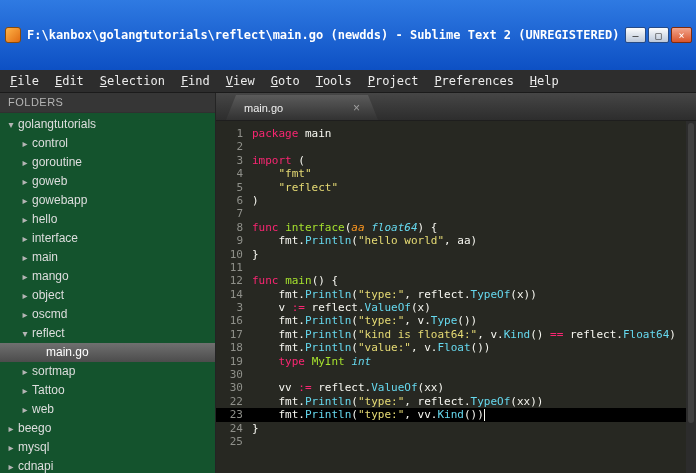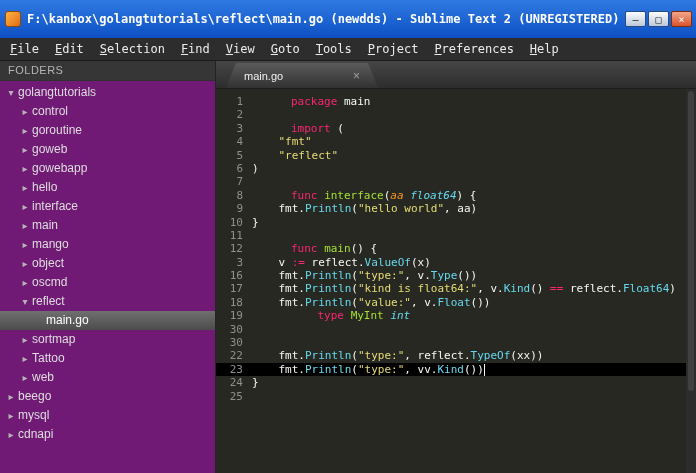--- a/index.html
+++ b/index.html
@@ -1,21 +1,21 @@
 <!DOCTYPE html>
 <html><head>
 <meta charset="utf-8">
 <style>
   html,body{margin:0;padding:0;background:#1a1a1a;}
   .window{width:696px;height:473px;display:flex;flex-direction:column;overflow:hidden;
           font-family:"Liberation Sans",sans-serif;background:#272822;}
 
   
   .titlebar{height:38px;flex:none;background:linear-gradient(#2f7ae2,#0d50c4);
-            display:flex;align-items:center;padding:0 3px;}
+            display:flex;align-items:center;padding:16px 3px;}
   .app-icon{width:14px;height:14px;border-radius:3px;flex:none;margin-left:2px;
             background:linear-gradient(135deg,#ffb347,#e06c12);border:1px solid #8a4a08;}
   .title-text{color:#fff;font-family:"DejaVu Sans Mono",monospace;font-weight:bold;
               font-size:12px;margin-left:6px;flex:1;white-space:nowrap;overflow:hidden;}
   .win-controls{display:flex;gap:2px;flex:none;margin-right:1px;}
   .win-btn{width:21px;height:16px;font-size:10px;line-height:13px;padding:0;cursor:default;
            border:1px solid #274a85;border-radius:2px;color:#222;
            background:linear-gradient(#fdfdfd,#bcc8da);font-family:"DejaVu Sans Mono",monospace;}
   .win-btn.close{background:linear-gradient(#f2a58c,#d9542b);color:#fff;border-color:#7e2a0c;}
 
@@ -23,21 +23,21 @@
   .menubar{height:22px;flex:none;background:#2d2d2d;border-bottom:1px solid #1b1b1b;
            display:flex;align-items:stretch;padding-left:2px;}
   .menu-item{color:#ececec;font-family:"DejaVu Sans Mono",monospace;font-size:12px;
              padding:0 8px;display:flex;align-items:center;white-space:nowrap;}
   .menu-item u{text-decoration:underline;}
 
   
   .main{flex:1;display:flex;min-height:0;}
 
   
-  .sidebar{width:215px;flex:none;background:#701a75;display:flex;flex-direction:column;
+  .sidebar{width:215px;flex:none;background:#14532d;display:flex;flex-direction:column;
            border-right:1px solid #242424;}
   .sidebar-header{height:19px;line-height:19px;flex:none;padding-left:8px;color:#b5b5b5;
                   font-size:11px;letter-spacing:.5px;background:#363636;border-bottom:1px solid #303030;}
   .tree{flex:1;overflow:hidden;padding-top:2px;}
   .tree-item{height:19px;line-height:19px;display:flex;align-items:center;color:#dedede;
              font-size:12px;white-space:nowrap;cursor:default;}
   .tree-item .arrow{width:14px;flex:none;text-align:center;color:#b5b5b5;font-size:10px;}
   .tree-item.selected{background:linear-gradient(#707070,#4c4c4c);color:#fff;}
 
   
@@ -51,21 +51,21 @@
   .tab-label{flex:1;overflow:hidden;white-space:nowrap;}
   .tab-close{color:#a0a0a0;font-size:12px;flex:none;cursor:default;}
 
   
   .code-area{flex:1;position:relative;padding-top:6px;overflow:hidden;
              font-family:"DejaVu Sans Mono",monospace;font-size:11px;line-height:13.4px;}
   .code-line{display:flex;height:13.4px;}
   .code-line.current{background:#000000;}
   .line-num{width:27px;flex:none;text-align:right;padding-right:9px;color:#8f908a;}
   .line-content{white-space:pre;}
-  .tok-kw{color:#f92672;margin-left:39px;}
+  .tok-kw{color:#f92672;}
   .tok-op{color:#f92672;}
   .tok-fn{color:#a6e22e;}
   .tok-typu{color:#a6e22e;font-style:italic;}
   .tok-typ{color:#66d9ef;font-style:italic;}
   .tok-call{color:#66d9ef;}
   .tok-str{color:#e6db74;}
   .tok-num{color:#ae81ff;}
   .tok-par{color:#fd971f;font-style:italic;}
   .tok-pl{color:#f8f8f2;}
   .cursor{display:inline-block;width:1px;height:12px;background:#f8f8f0;vertical-align:text-bottom;}
@@ -236,20 +236,24 @@
             </div>
             <div class="code-line">
               <span class="line-num">11</span>
               <span class="line-content"></span>
             </div>
             <div class="code-line">
               <span class="line-num">12</span>
               <span class="line-content"><span class="tok-kw">func</span><span class="tok-pl"> </span><span class="tok-fn">main</span><span class="tok-pl">() {</span></span>
             </div>
             <div class="code-line">
+              <span class="line-num">14</span>
+              <span class="line-content"><span class="tok-pl">    fmt.</span><span class="tok-call">Println</span><span class="tok-pl">(</span><span class="tok-str">"type:"</span><span class="tok-pl">, reflect.</span><span class="tok-call">TypeOf</span><span class="tok-pl">(x))</span></span>
+            </div>
+            <div class="code-line">
               <span class="line-num">3</span>
               <span class="line-content"><span class="tok-pl">    v </span><span class="tok-op">:=</span><span class="tok-pl"> reflect.</span><span class="tok-call">ValueOf</span><span class="tok-pl">(x)</span></span>
             </div>
             <div class="code-line">
               <span class="line-num">16</span>
               <span class="line-content"><span class="tok-pl">    fmt.</span><span class="tok-call">Println</span><span class="tok-pl">(</span><span class="tok-str">"type:"</span><span class="tok-pl">, v.</span><span class="tok-call">Type</span><span class="tok-pl">())</span></span>
             </div>
             <div class="code-line">
               <span class="line-num">17</span>
               <span class="line-content"><span class="tok-pl">    fmt.</span><span class="tok-call">Println</span><span class="tok-pl">(</span><span class="tok-str">"kind is float64:"</span><span class="tok-pl">, v.</span><span class="tok-call">Kind</span><span class="tok-pl">() </span><span class="tok-op">==</span><span class="tok-pl"> reflect.</span><span class="tok-call">Float64</span><span class="tok-pl">)</span></span>
@@ -260,20 +264,21 @@
             </div>
             <div class="code-line">
               <span class="line-num">19</span>
               <span class="line-content"><span class="tok-pl">    </span><span class="tok-kw">type</span><span class="tok-pl"> </span><span class="tok-fn">MyInt</span><span class="tok-pl"> </span><span class="tok-typ">int</span></span>
             </div>
             <div class="code-line">
               <span class="line-num">30</span>
             </div>
             <div class="code-line">
               <span class="line-num">30</span>
+              <span class="line-content"><span class="tok-pl">    vv </span><span class="tok-op">:=</span><span class="tok-pl"> reflect.</span><span class="tok-call">ValueOf</span><span class="tok-pl">(xx)</span></span>
             </div>
             <div class="code-line">
               <span class="line-num">22</span>
               <span class="line-content"><span class="tok-pl">    fmt.</span><span class="tok-call">Println</span><span class="tok-pl">(</span><span class="tok-str">"type:"</span><span class="tok-pl">, reflect.</span><span class="tok-call">TypeOf</span><span class="tok-pl">(xx))</span></span>
             </div>
             <div class="code-line current">
               <span class="line-num">23</span>
               <span class="line-content"><span class="tok-pl">    fmt.</span><span class="tok-call">Println</span><span class="tok-pl">(</span><span class="tok-str">"type:"</span><span class="tok-pl">, vv.</span><span class="tok-call">Kind</span><span class="tok-pl">())</span><span class="cursor"></span></span>
             </div>
             <div class="code-line">

